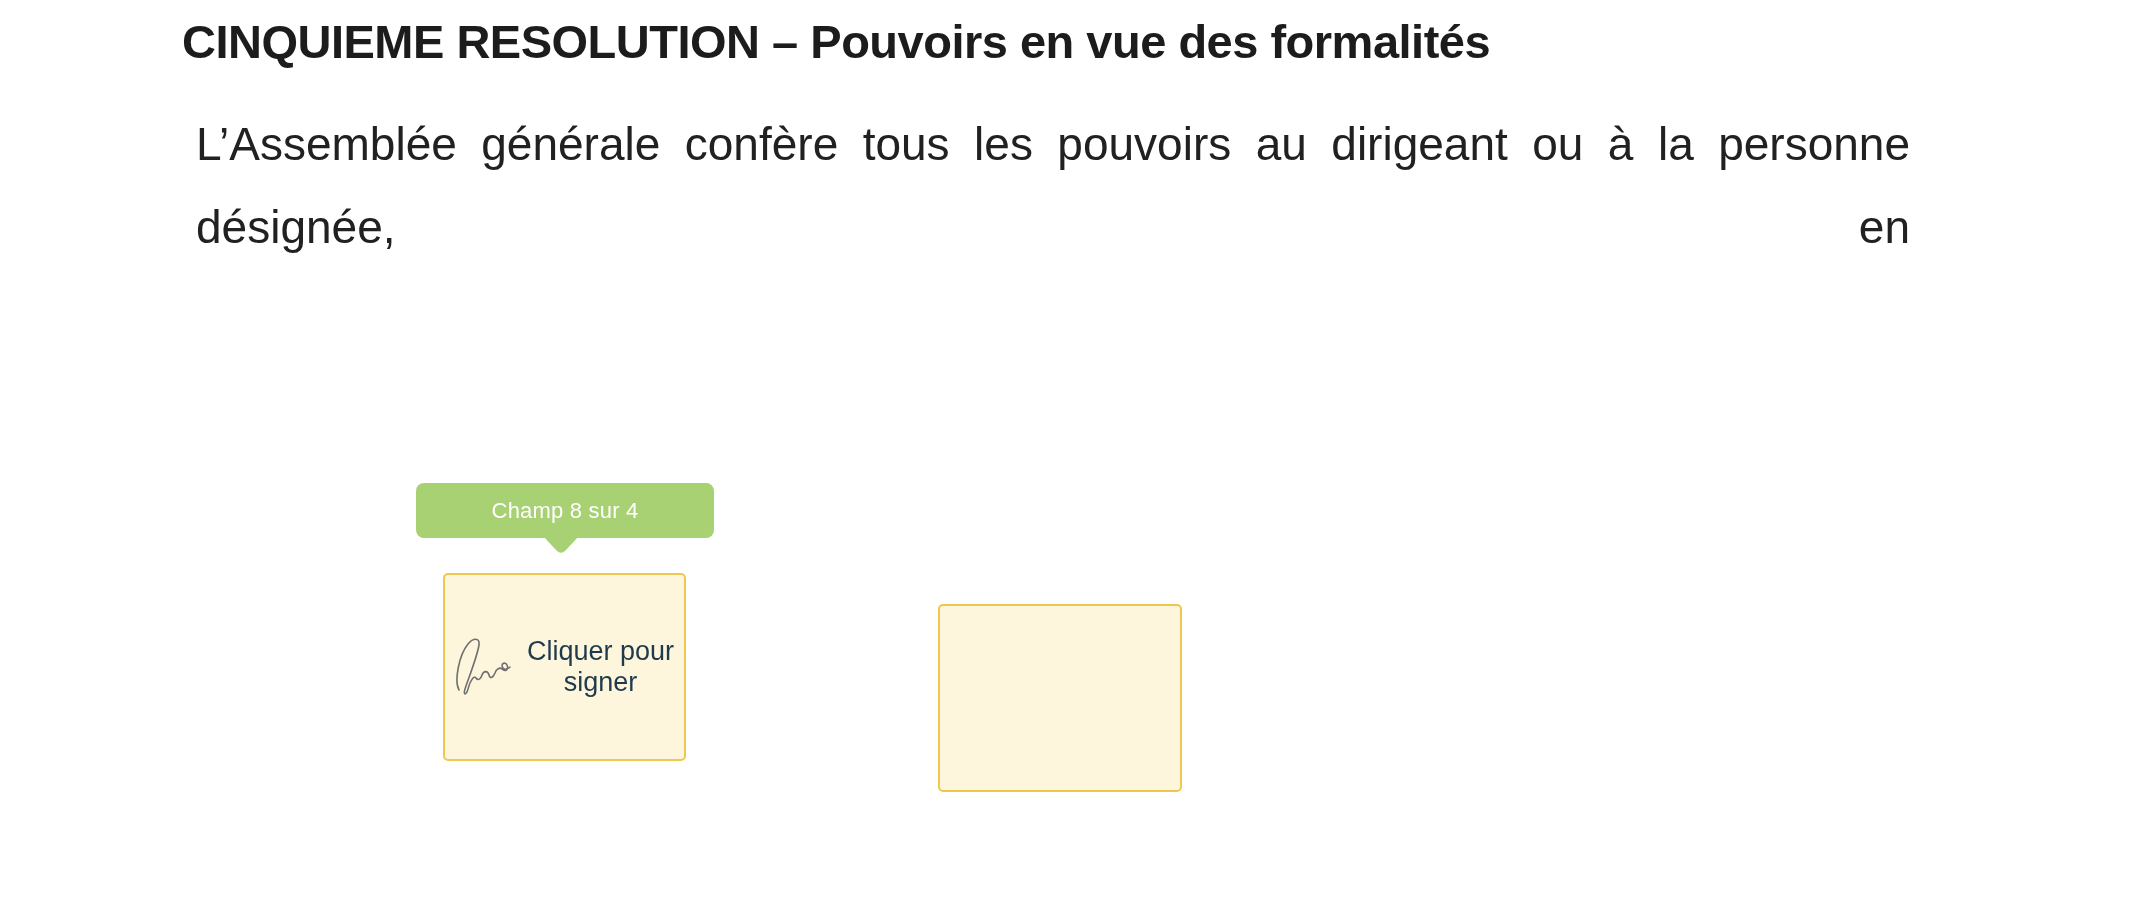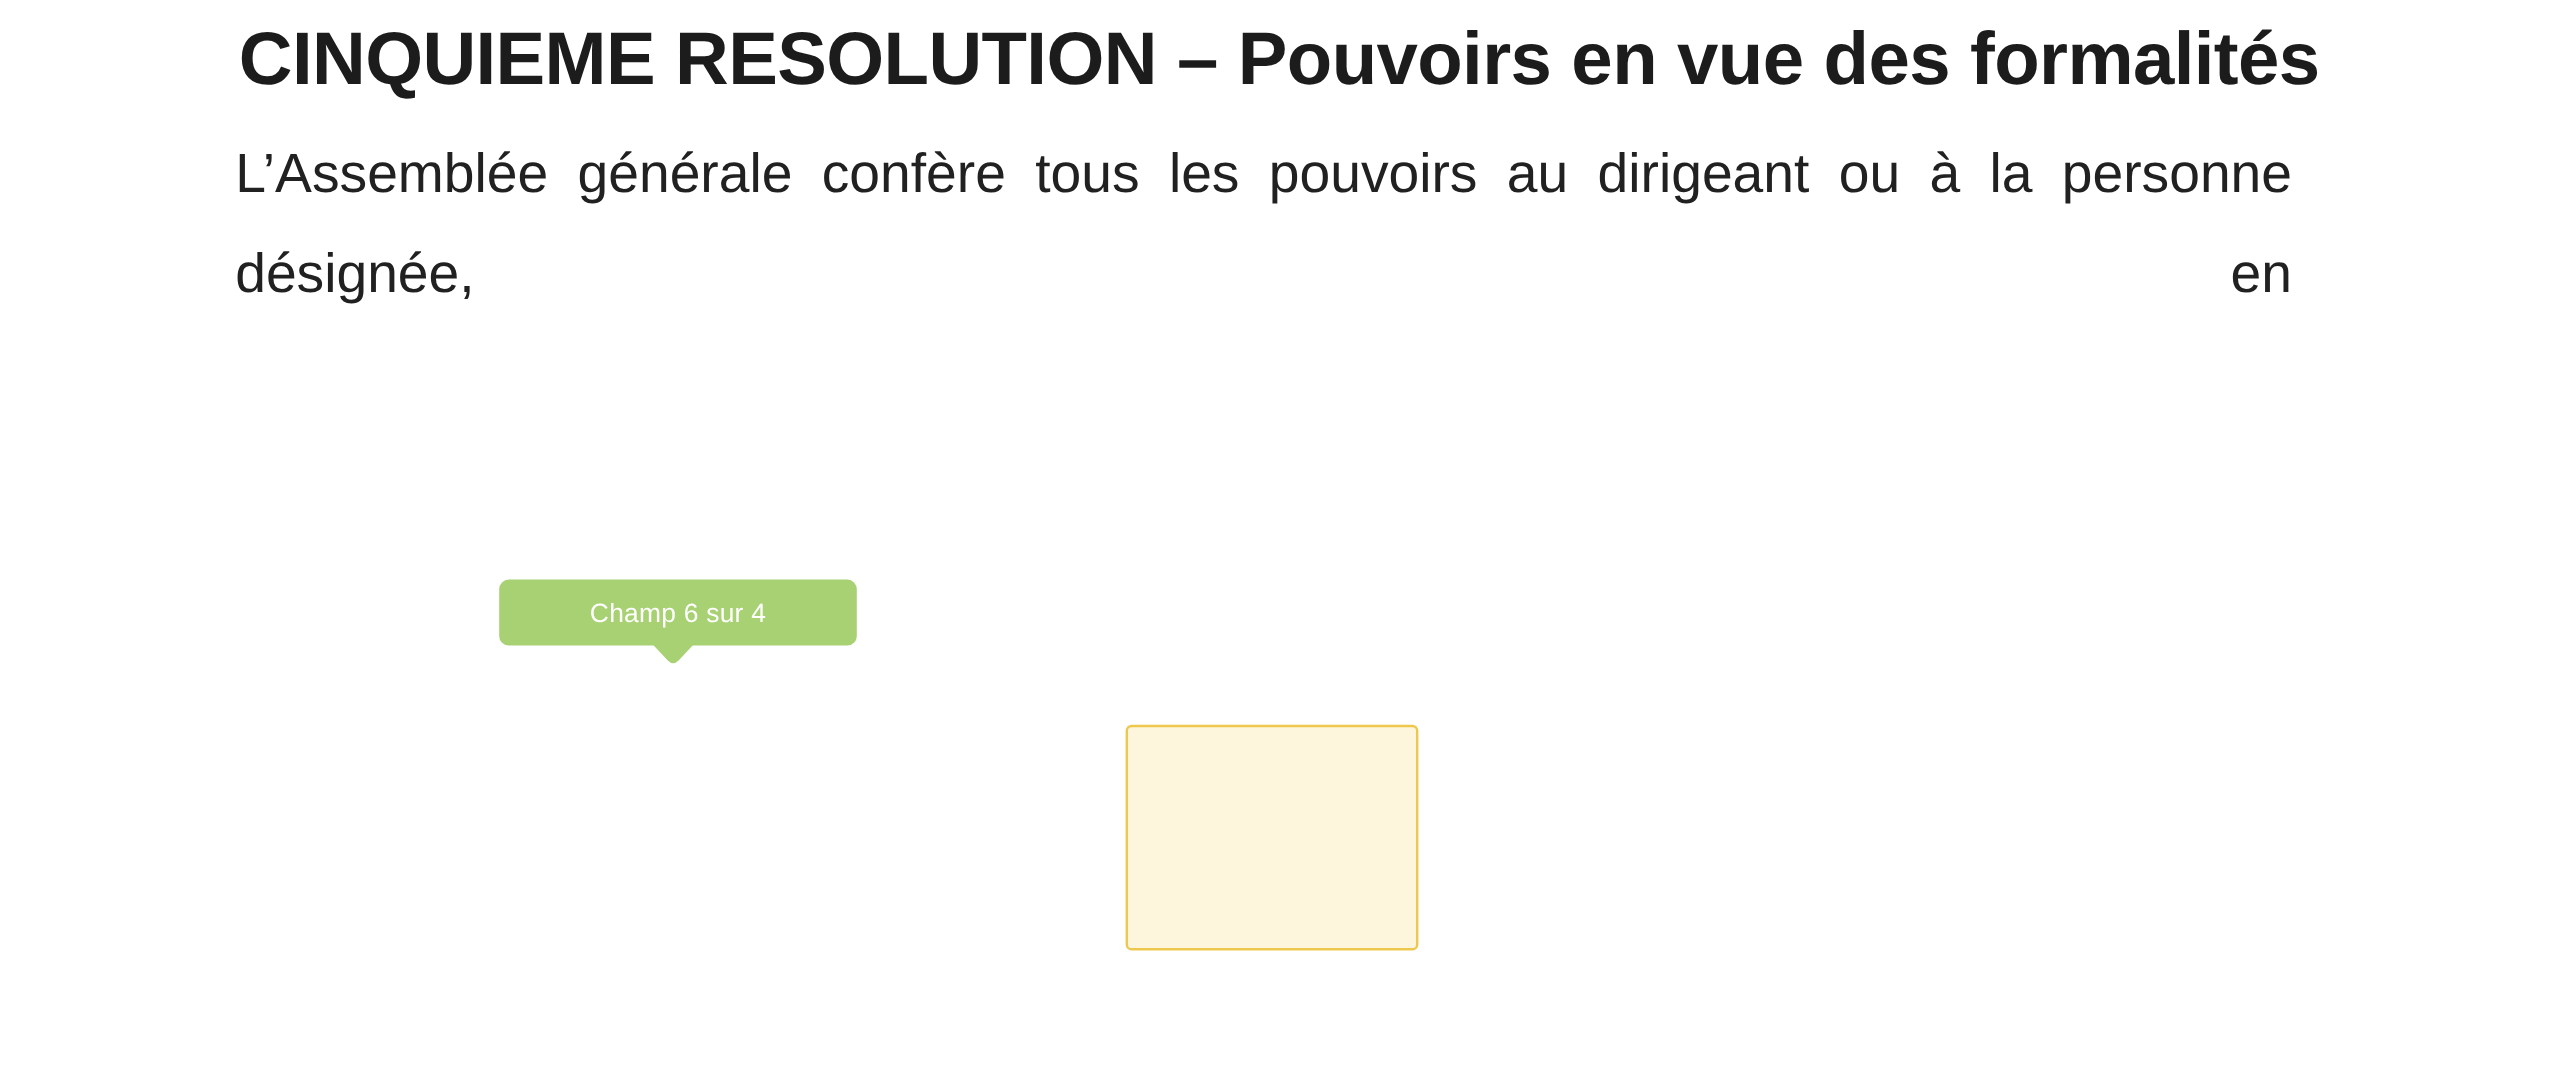--- a/index.html
+++ b/index.html
@@ -10,24 +10,24 @@
   }
   .stage {
     position: relative;
     width: 2146px;
     height: 900px;
     background: var(--page-bg, #ffffff);
     overflow: hidden;
   }
   .doc-title {
     position: absolute;
-    left: 199px;
+    left: 182px;
     top: 14px;
     width: 1750px;
-    font-size: 62px;
+    font-size: 47px;
     font-weight: bold;
     letter-spacing: -0.5px;
     color: var(--title-color, #1c1c1c);
     white-space: nowrap;
   }
   .doc-paragraph {
     position: absolute;
     left: 196px;
     top: 103px;
     width: 1714px;
@@ -110,22 +110,40 @@
 
 <div class="stage">
 
   <div class="doc-title">CINQUIEME RESOLUTION – Pouvoirs en vue des formalités</div>
 
   <div class="doc-paragraph">
     <div class="line-justified">L’Assemblée générale confère tous les pouvoirs au dirigeant ou à la personne désignée, en</div>
   </div>
 
   <div class="field-badge">
-    <span>Champ 6 sur 4</span>
+    <span>Champ 8 sur 4</span>
   </div>
   <svg class="field-badge-pointer" viewBox="0 0 40 20" xmlns="http://www.w3.org/2000/svg">
     <path d="M2 0 H38 L24.5 14.5 Q20 19 15.5 14.5 Z" fill="var(--accent-green, #a8d173)"></path>
   </svg>
 
+  <div class="sign-field filled">
+    <svg class="sign-glyph" viewBox="0 0 62 68" xmlns="http://www.w3.org/2000/svg" fill="none" stroke="var(--signature-stroke, #707070)" stroke-width="1.6" stroke-linecap="round" stroke-linejoin="round">
+      <path d="M6,57
+               C1,48 6,22 15,11
+               C20,5 27,4 26,12
+               C24,24 16,44 12,56
+               C10,62 13,63 15,56
+               C17,48 21,42 23,45
+               C25,48 28,46 29,42
+               C31,37 35,38 36,42
+               C37,46 40,45 42,40
+               C43,36 47,34 49,36
+               C52,39 56,37 54,32
+               C52,28 47,31 50,35
+               C52,37 55,36 57,34"></path>
+    </svg>
+    <div class="sign-label">Cliquer pour signer</div>
+  </div>
 
   <div class="sign-field empty"></div>
 
 </div>
 
 </body></html>

